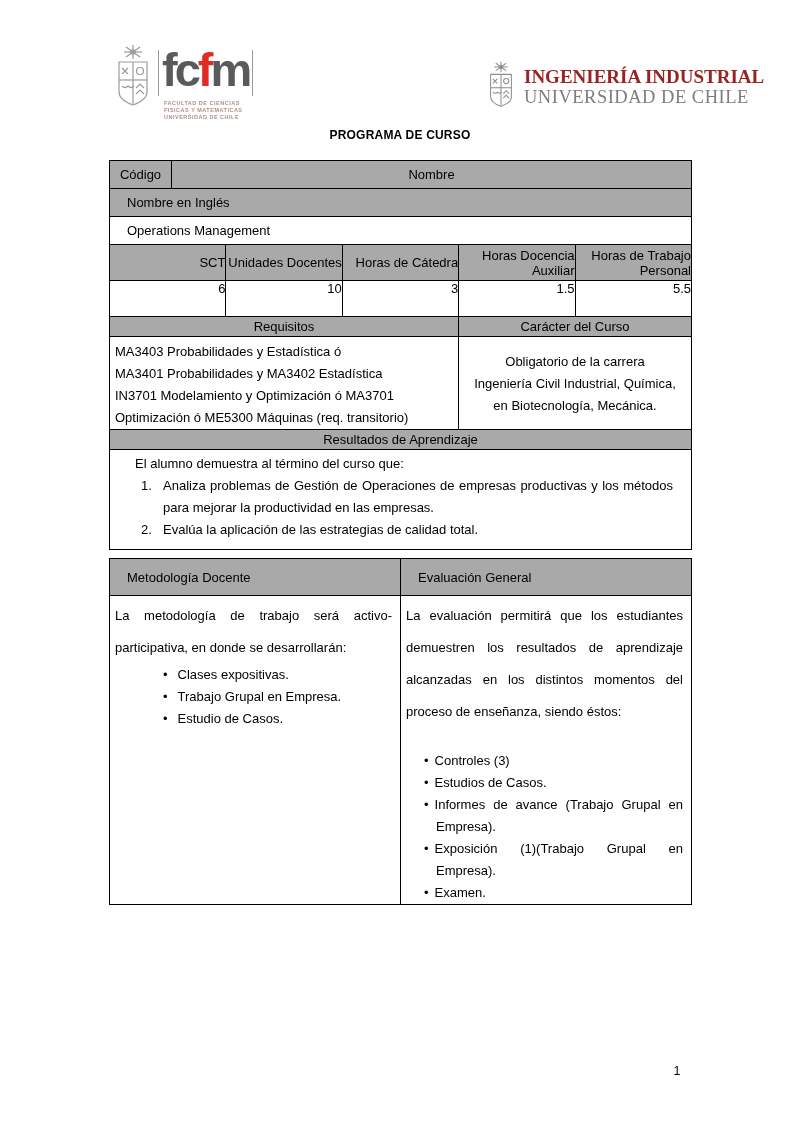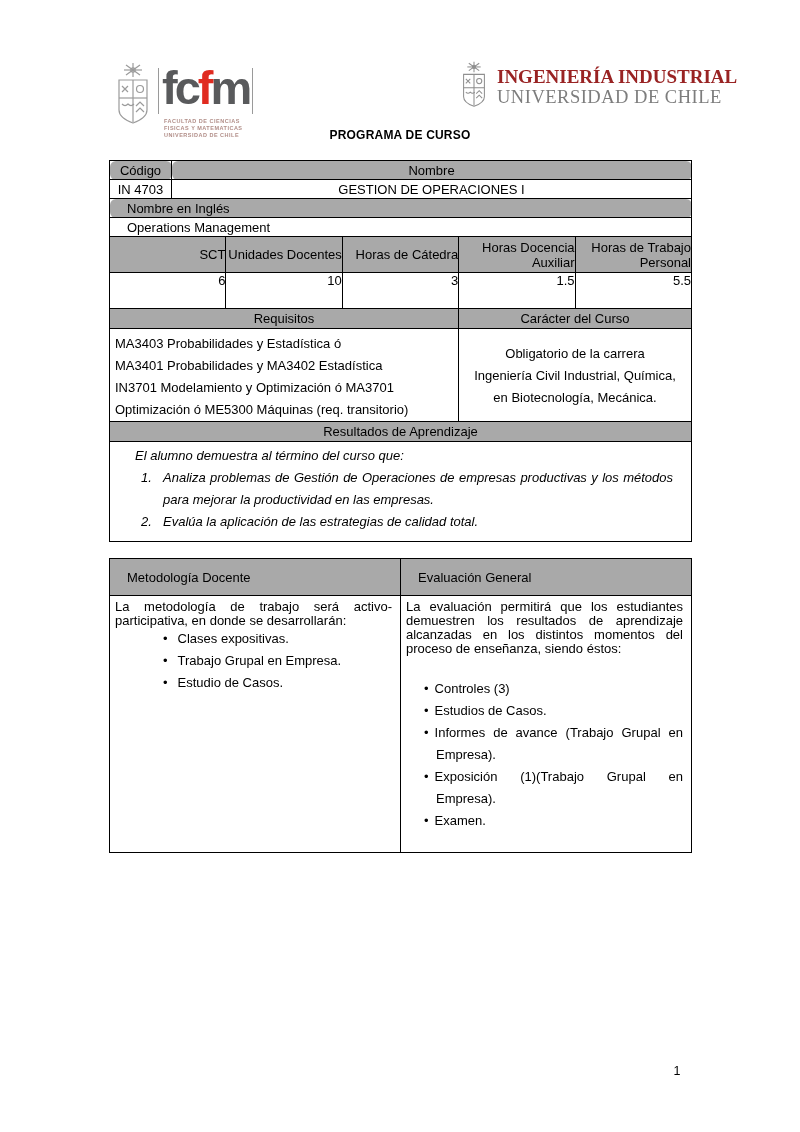--- a/index.html
+++ b/index.html
@@ -1,70 +1,70 @@
 <!DOCTYPE html>
 <html><head>
 <meta charset="utf-8">
 <style>
   * { margin:0; padding:0; box-sizing:border-box; }
   html,body { width:800px; height:1132px; background:#ffffff;
               font-family:"Liberation Sans", sans-serif; color:#000; }
   .abs { position:absolute; }
 
   
-  .fcfm-logo { left:112px; top:44px; display:flex; align-items:flex-start;margin-top:18px; }
+  .fcfm-logo { left:112px; top:44px; display:flex; align-items:flex-start; }
   .fcfm-right { margin-left:4px; }
   .fcfm-word { display:flex; align-items:flex-start; height:54px; }
   .fcfm-rule { width:1px; background:#9a9a9a; height:46px; margin-top:6px; }
   .fcfm-text { font-size:47px; font-weight:bold; letter-spacing:-3px;
                color:#595a5c; line-height:52px; padding:0 3px; }
   .fcfm-text .red { color:#e02b20; }
   .fcfm-caption { margin:2px 0 0 6px; }
   .fcfm-caption div { font-size:5.5px; letter-spacing:0.5px; font-weight:bold;
                       color:#b18d87; line-height:7px; }
-  .dii-logo { left:457px; top:61px; display:flex; align-items:center; }
+  .dii-logo { left:484px; top:61px; display:flex; align-items:center; }
   .dii-text { margin-left:6px; }
   .dii-line1 { font-family:"Liberation Serif", serif; font-weight:bold;
                font-size:19px; line-height:20px; color:#992323; letter-spacing:0; }
   .dii-line2 { font-family:"Liberation Serif", serif; font-size:18.5px;
                line-height:20px; color:#7d7d7d; letter-spacing:0.5px; }
 
   .doc-title { top:128px; left:0; width:800px; text-align:center;
                font-size:12px; font-weight:bold; letter-spacing:0.2px; }
 
   
   .tblwrap { left:109px; width:583px; }
   .tA { top:160px; }
   .tB { top:558px; }
   table { width:100%; border-collapse:collapse; table-layout:fixed; }
   table + table { margin-top:-1px; }
   td { border:1px solid #000; font-size:13px; vertical-align:middle;
        overflow:hidden; }
   .gray { background:#a9a9a9; }
   .ctr  { text-align:center; }
   .lft  { text-align:left; padding-left:17px; }
-  .h19 td { height:19px;border-radius:6px; }
+  .h19 td { height:28px; }
   .h20 td { height:20px; }
   .h36 td { height:36px;text-align:right; }
   .vtop { vertical-align:top; }
   .jst { text-align:justify; }
 
   .req-cell { vertical-align:top; padding:4px 4px 0 5px; }
   .req-cell div { line-height:22px; white-space:nowrap; }
   .car-cell { text-align:center; padding-top:2px; }
   .car-cell div { line-height:22px; }
 
-  .res-cell { vertical-align:top; height:100px; padding:3px 16px 0 25px;font-style:italic; }
+  .res-cell { vertical-align:top; height:100px; padding:3px 16px 0 25px; }
   .res-intro { line-height:22px; }
   .res-item { display:flex; line-height:22px; }
   .res-num { width:28px; flex:none; padding-left:6px; }
   .res-txt { flex:1; text-align:justify; padding-right:2px; }
 
   .me-cell { vertical-align:top; height:257px; padding:4px 8px 0 5px; }
-  .me-cell p { line-height:14px; }
+  .me-cell p { line-height:32px; }
   .m-bullets { list-style:none; margin-top:0; }
   .m-bullets li { line-height:22px; padding-left:48px; }
   .m-bullets li::before { content:"\2022"; margin-right:10px; }
   .e-bullets { list-style:none; margin-top:22px; }
   .e-bullets li { line-height:22px; padding-left:30px; text-indent:-12px;
                   text-align:justify; }
   .e-bullets li::before { content:"\2022"; margin-right:6px; }
 
   .pageno { left:662px; top:1064px; width:30px; text-align:center; font-size:12.5px; }
 
@@ -137,24 +137,20 @@
     <colgroup>
         <col style="width:62px">
         <col>
       </colgroup>
     <tbody>
         <tr class="h19">
       <td class="gray ctr">Código</td>
       <td class="gray ctr">Nombre</td>
     </tr>
     <tr class="h19">
-      <td class="ctr">IN 4703</td>
-      <td class="ctr">GESTION DE OPERACIONES I</td>
-    </tr>
-    <tr class="h19">
       <td class="gray lft" colspan="2">Nombre en Inglés</td>
     </tr>
     <tr class="h19">
       <td class="lft" colspan="2">Operations Management</td>
     </tr>
   </tbody>
     </table>
 
   <table>
     <colgroup>

